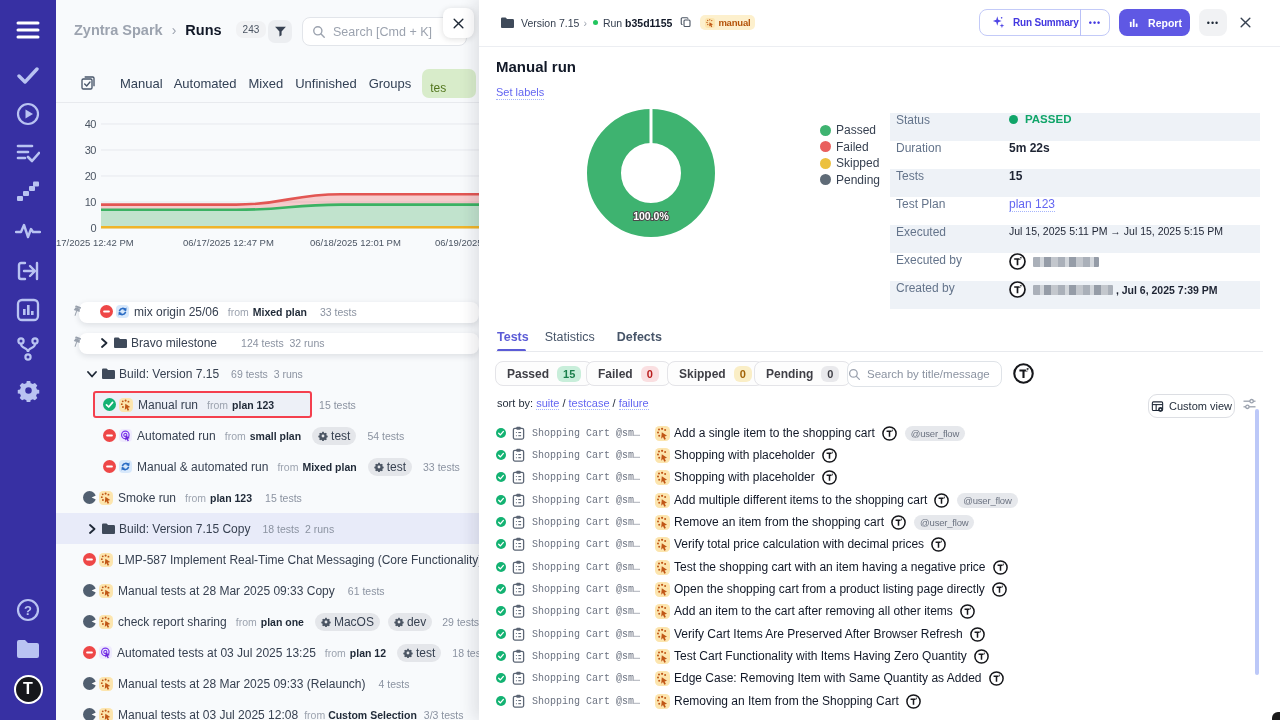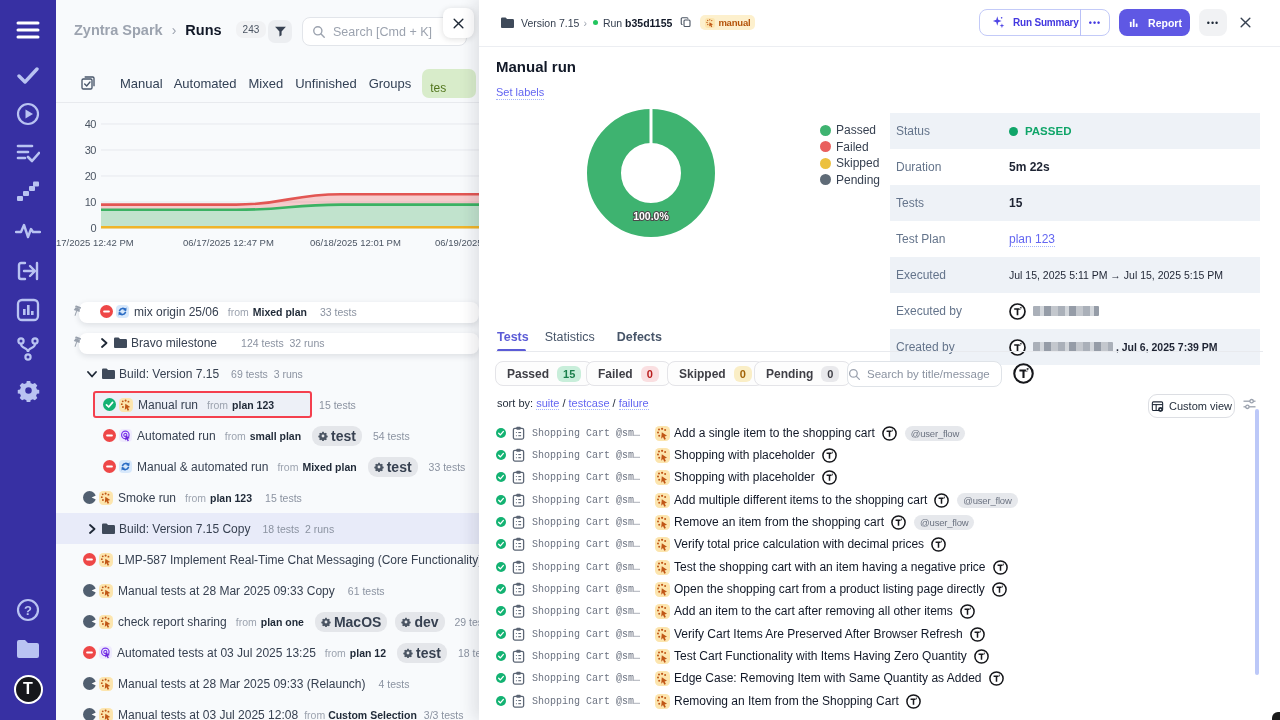--- a/index.html
+++ b/index.html
@@ -22,32 +22,32 @@
 .rtline{position:absolute;top:102px;left:0;width:423px;border-top:1px solid #e8eaee}
 .teschip{background:#d8ecca;color:#52761d;border-radius:7px;padding:12px 30px 3px 8px;font-size:12px}
 
 #chart{position:absolute;left:0;top:103px;width:423px;height:155px}
 
 .runrow{position:absolute;left:0;width:423px;height:31px;display:flex;align-items:center;font-size:12px;color:#475569;white-space:nowrap;overflow:hidden}
 .runrow>*{flex:0 0 auto}
 .runrow .nm{color:#374151}
 .small{font-size:10.5px;color:#9ca3af}
 .fromb{font-size:10.5px;color:#1f2937;font-weight:700}
-.chip{display:inline-flex;align-items:center;gap:3px;background:#e4e6ea;border-radius:9px;padding:2px 6px;font-size:14px;font-weight:700;color:#374151}
+.chip{display:inline-flex;align-items:center;gap:3px;background:#e4e6ea;border-radius:9px;padding:2px 6px;font-size:12px;font-weight:400;color:#374151}
 
 .topbar{position:absolute;left:0;top:0;width:801px;height:47px;border-bottom:1px solid #eceef2;background:#fff}
 .crumbs{position:absolute;left:22px;top:15px;display:flex;align-items:center;font-size:10.5px;color:#374151;white-space:nowrap}
 h1.title{position:absolute;left:17px;top:58px;font-size:15px;color:#111827}
 .setlabels{position:absolute;left:17px;top:86px;font-size:11px;color:#6366f1;border-bottom:1px dotted #a5b4fc;padding-bottom:1px}
 
 .lg{position:absolute;display:flex;align-items:center;font-size:12px;color:#374151}
 .lg i{width:11px;height:11px;border-radius:50%;margin-right:5px}
 
 .itable{position:absolute;left:411px;top:113px;width:370px}
-.irow{display:flex;height:36px;align-items:center;font-size:12.5px;white-space:nowrap}
+.irow{display:flex;height:28px;align-items:flex-start;font-size:12.5px;white-space:nowrap}
 .irow:nth-child(odd){background:#eef2f7}
 .irow .k{width:119px;padding-left:6px;color:#64748b;font-size:12px;flex:0 0 auto}
 .irow .v{color:#1e2433;display:flex;align-items:center}
 
 .tabs2{position:absolute;left:18px;top:330px;display:flex;font-size:12.5px;color:#475569;font-weight:700}
 .tabline{position:absolute;left:17px;top:351px;width:767px;border-top:1px solid #e8eaee}
 
 .fchip{position:absolute;top:361px;height:25px;background:#fdfdfd;border:1px solid #e4e4e8;border-radius:8px;display:flex;align-items:center;font-size:12px;font-weight:700;color:#3f3f46;padding:0 11px;gap:8px}
 .fchip b{font-weight:700;border-radius:6px;padding:2px 6px;font-size:11px}
 .srch2{position:absolute;left:368px;top:361px;width:155px;height:26px;border:1px solid #dfe3e8;border-radius:8px;background:#fff;display:flex;align-items:center;color:#8b93a1;font-size:11.5px;padding-left:0;white-space:nowrap;overflow:hidden}

